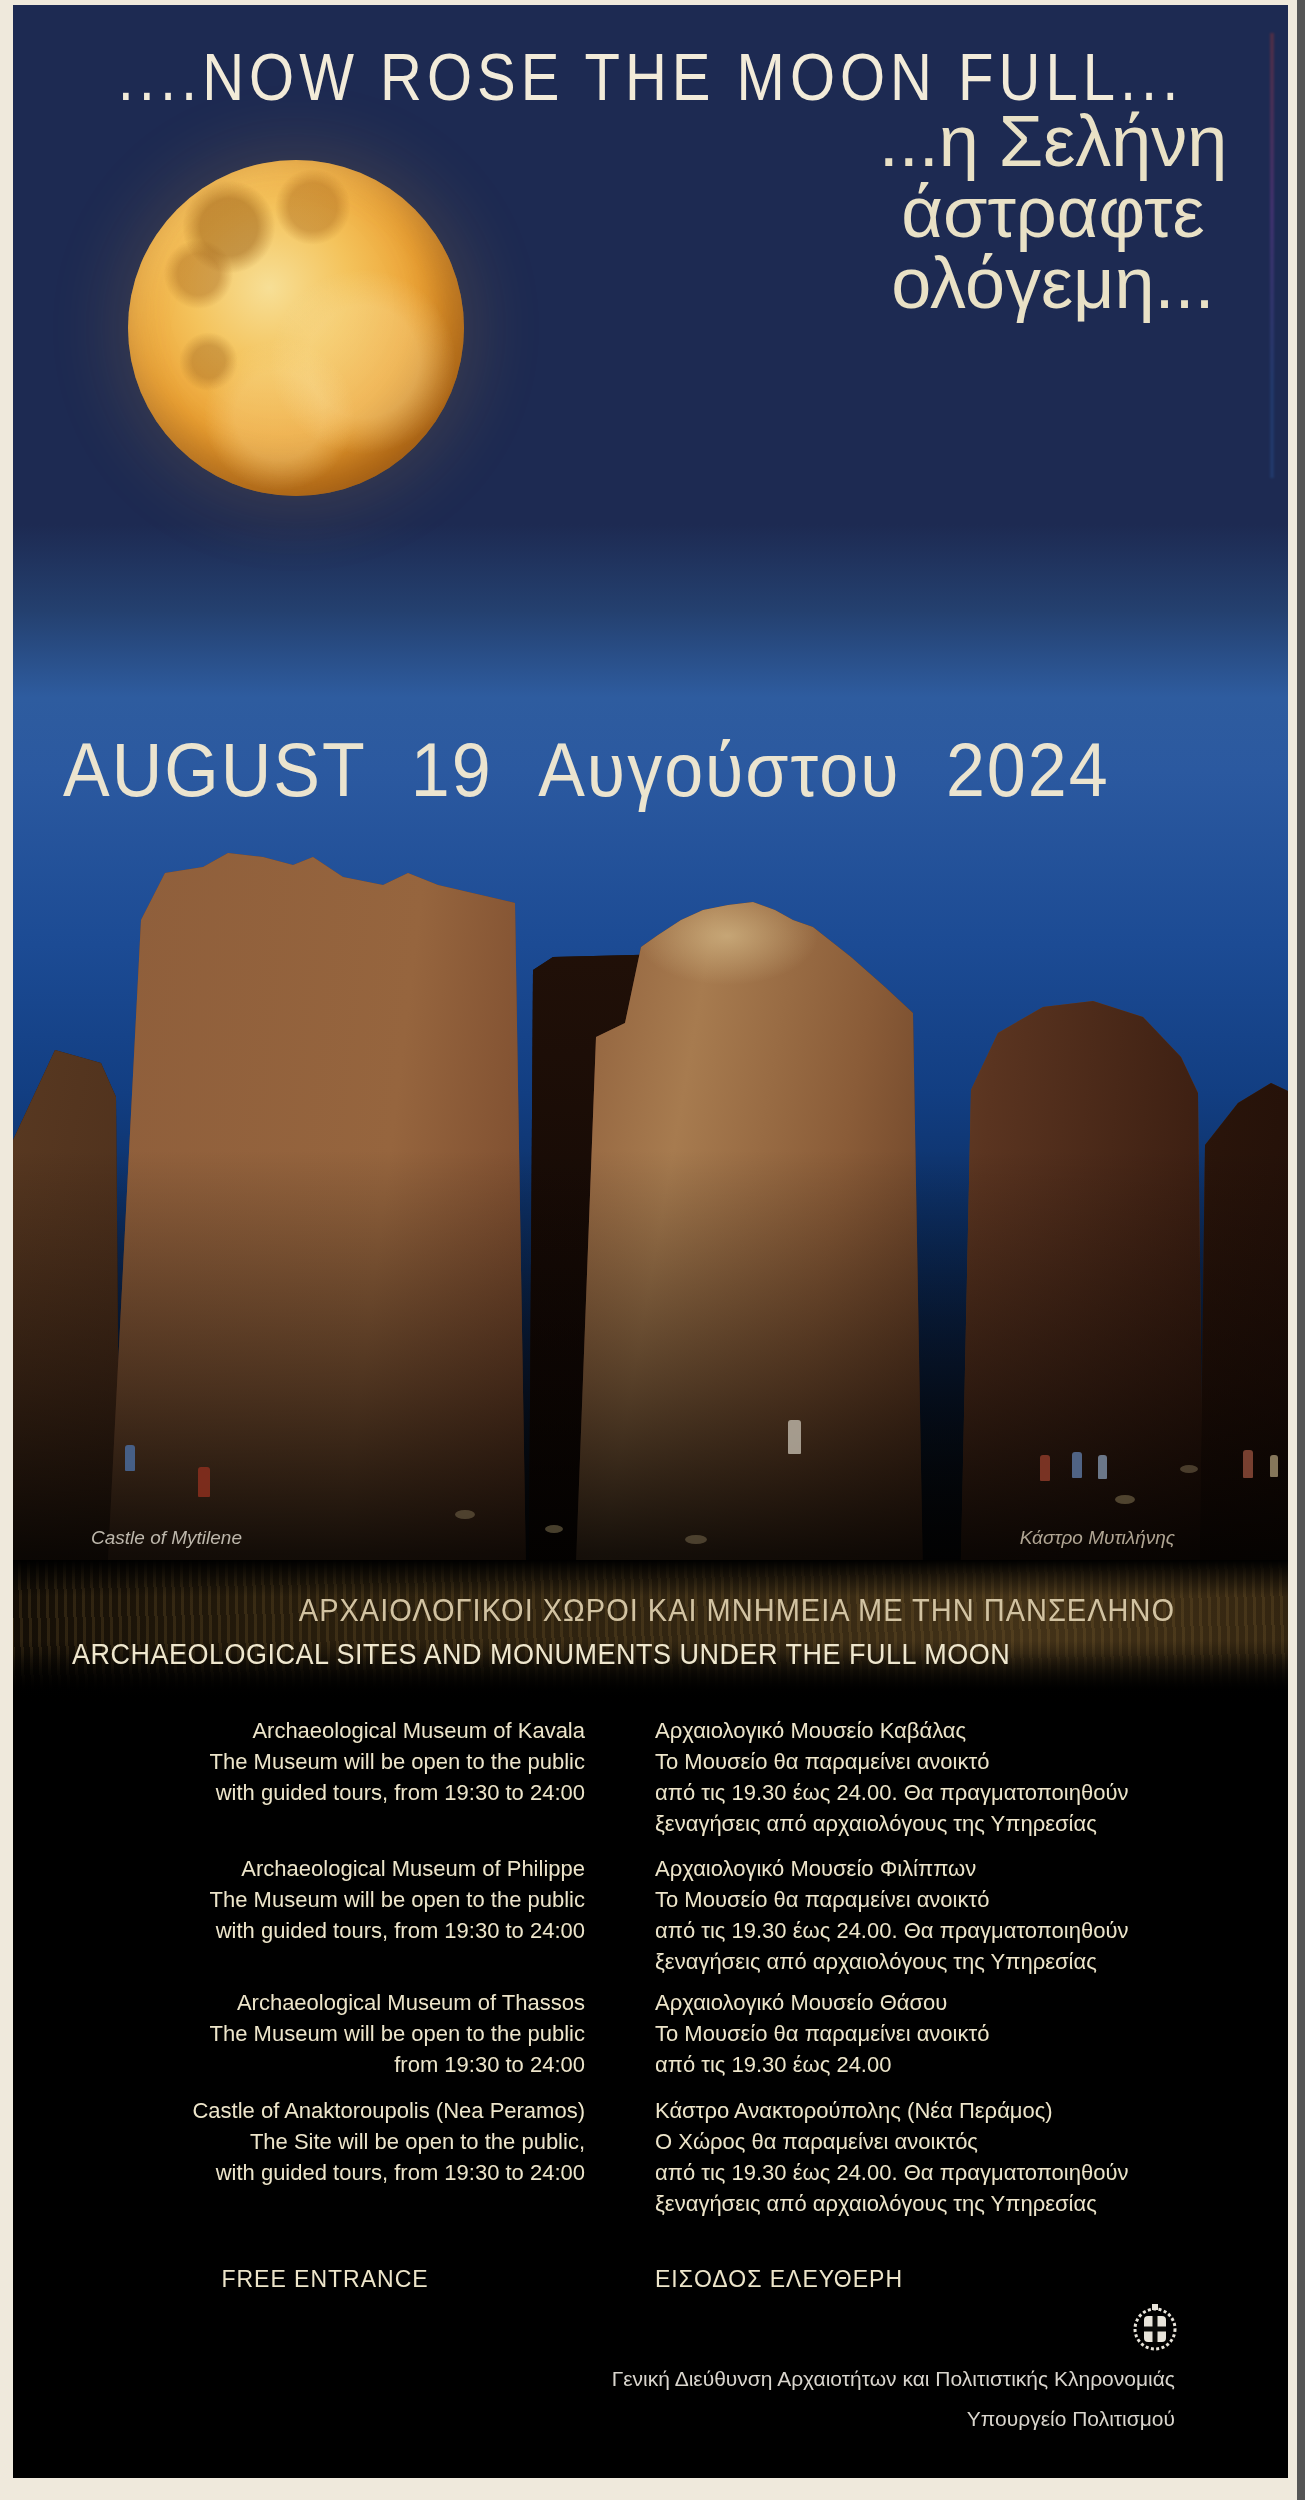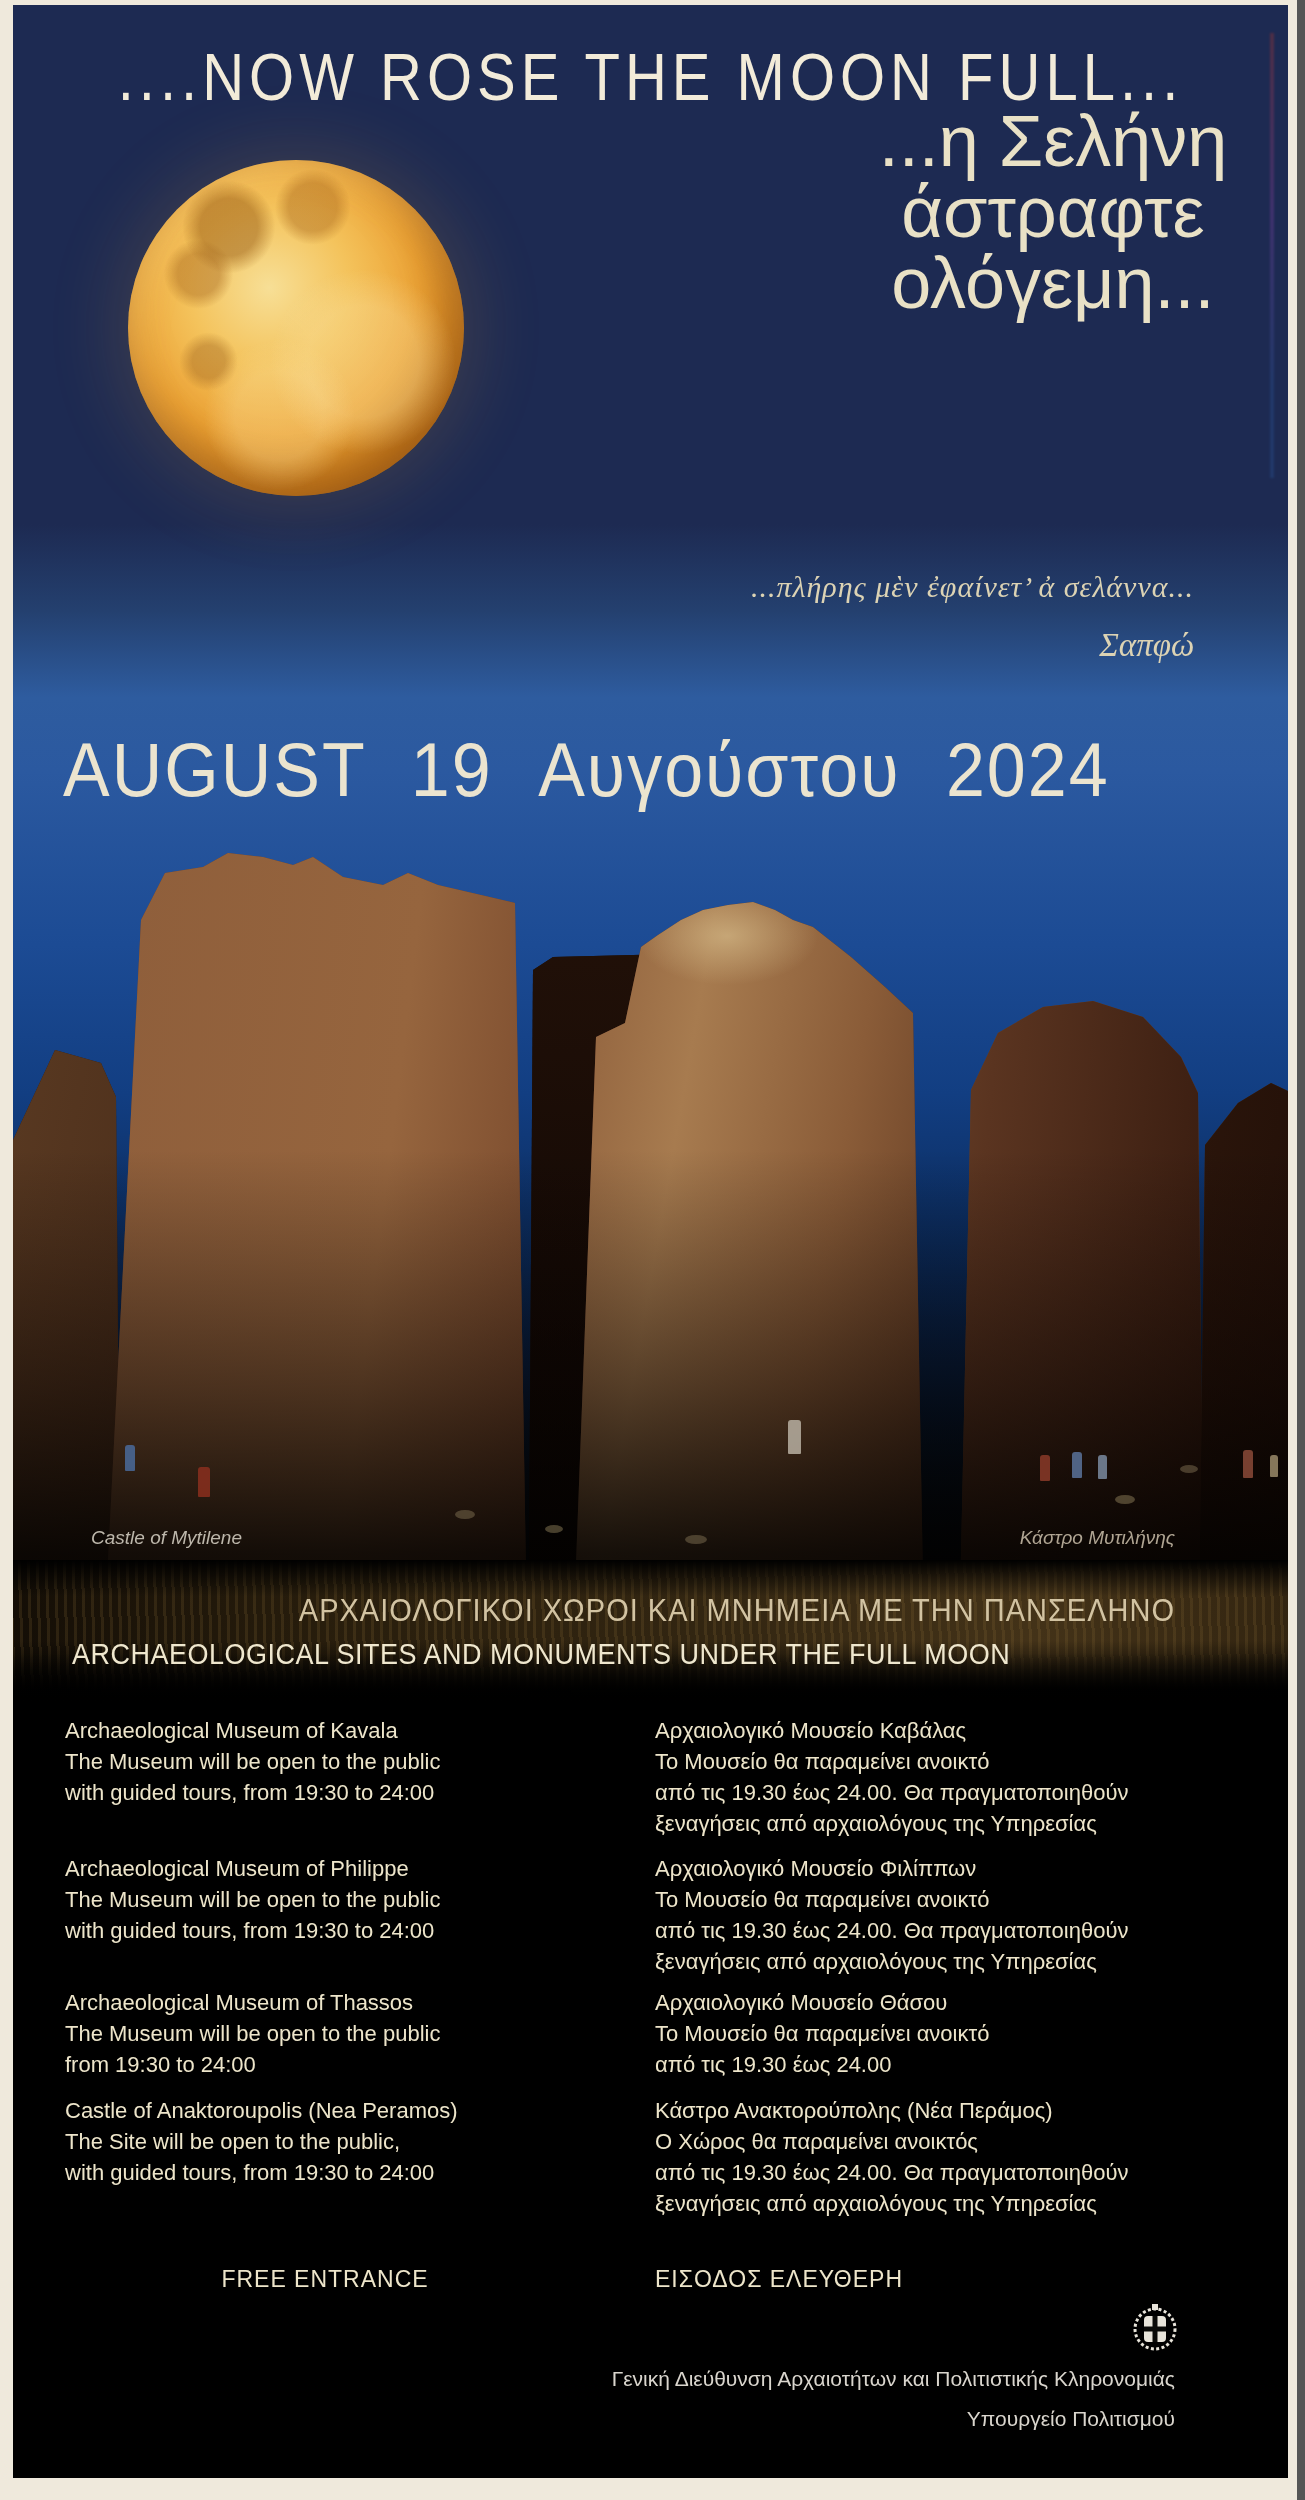--- a/index.html
+++ b/index.html
@@ -100,21 +100,21 @@
   .header-en{position:absolute;left:59px;top:1630px;font-size:27px;line-height:38px;
     letter-spacing:.5px;color:#EFE7CE;transform:scaleY(1.1);}
 
   
   .listings{position:absolute;left:0;top:0;width:100%;height:100%;}
   .event-row{position:absolute;left:0;width:100%;}
   .event-row:nth-of-type(1){top:1710px;}
   .event-row:nth-of-type(2){top:1848px;}
   .event-row:nth-of-type(3){top:1982px;}
   .event-row:nth-of-type(4){top:2090px;}
-  .col-en{position:absolute;left:52px;width:520px;
+  .col-en{position:absolute;left:52px;width:520px;text-align:right;
     font-size:22px;line-height:31px;color:#EDE5CA;}
   .col-gr{position:absolute;left:642px;width:560px;text-align:left;
     font-size:22px;line-height:31px;color:#EDE5CA;}
   .free-row{position:absolute;top:2261px;left:0;width:100%;}
   .free-en{position:absolute;left:52px;width:520px;text-align:center;
     font-size:23px;letter-spacing:1px;color:#EDE5CA;}
   .free-gr{position:absolute;left:642px;font-size:23px;letter-spacing:1px;color:#EDE5CA;}
 
   
   .emblem{position:absolute;left:1116px;top:2297px;width:52px;height:52px;}
@@ -128,24 +128,20 @@
   <div class="canvas">
 
     <div class="title">....NOW ROSE THE MOON FULL...</div>
 
     <div class="moon"></div>
 
     <div class="moon-text lines">...η Σελήνη
 άστραφτε
 ολόγεμη...</div>
 
-    <div class="quote-block">
-      <div class="quote-line">...πλήρης μὲν ἐφαίνετ’ ἀ σελάννα...</div>
-      <div class="quote-author">Σαπφώ</div>
-    </div>
 
     <div class="date-line">AUGUST 19 Αυγούστου 2024</div>
 
     <div class="castle">
       <div class="tower brick t-leftwall"></div>
       <div class="tower brick t-left"></div>
       <div class="tower brick t-slab"></div>
       <div class="tower brick t-central"></div>
       <div class="tower brick t-bastion"></div>
       <div class="tower brick t-rightwall"></div>

